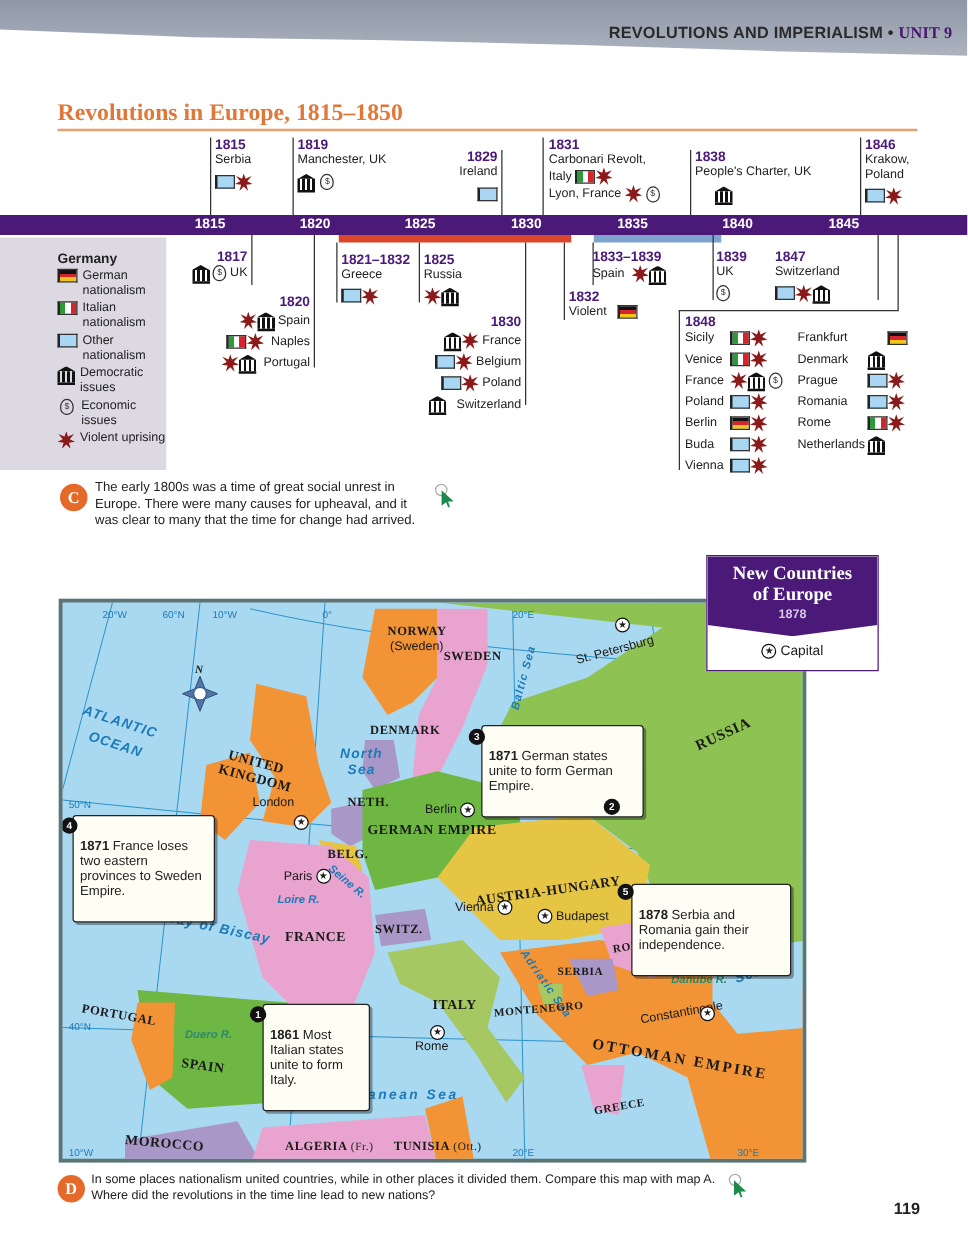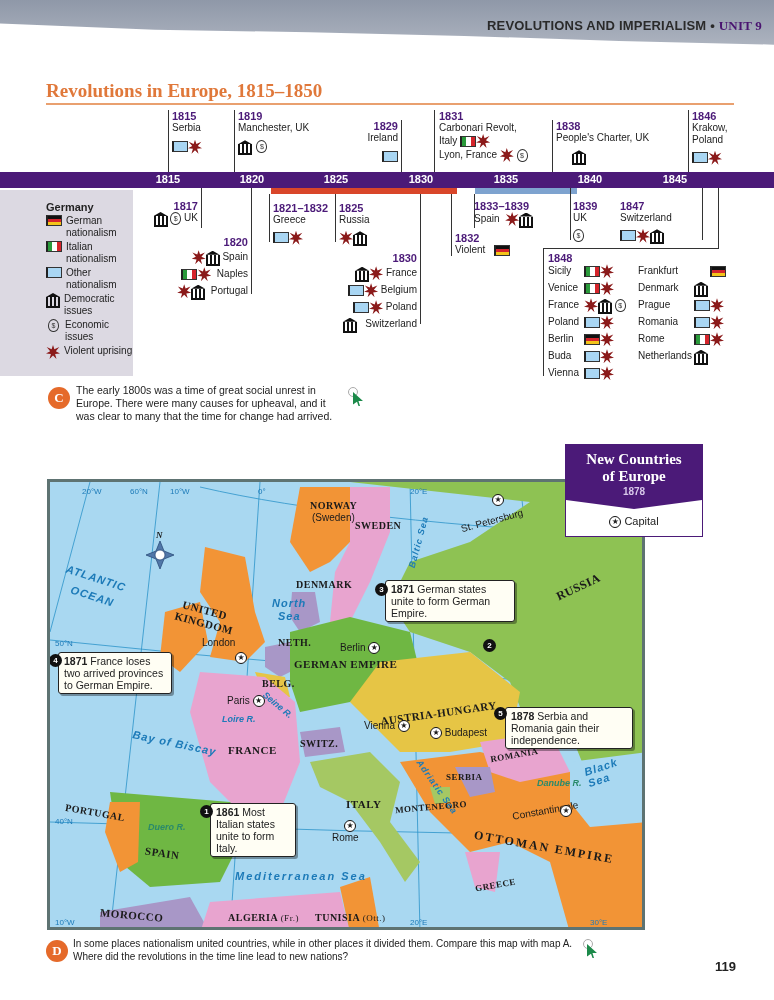--- a/index.html
+++ b/index.html
@@ -33,21 +33,21 @@
 .badge{width:22px;height:22px;border-radius:50%;background:#e56a2a;color:#fff;font-family:"Liberation Serif",serif;font-size:13px;text-align:center;line-height:22px;font-weight:bold}
 .para{font-size:10.5px;line-height:13px;color:#222}
 .cursor-ic{width:10px;height:14px;background:#1c8a4a;clip-path:polygon(0 0,100% 65%,55% 65%,70% 100%,55% 100%,40% 70%,0 90%)}
 .map{left:47px;top:479px;width:598px;height:451px;background:#a9d8f1;border:3px solid #5e7372;overflow:hidden}
 .map-svg{position:absolute;left:0;top:0}
 .ml{position:absolute;font-weight:bold;font-family:"Liberation Serif",serif;color:#1a1a1a;font-size:11px;letter-spacing:.5px}
 .sea{position:absolute;font-style:italic;font-weight:bold;color:#1c7ab8;font-size:11px;letter-spacing:1px}
 .city{position:absolute;font-size:10px;color:#1a1a1a}
 .cap{display:inline-block;width:12px;height:12px;border:1.5px solid #111;border-radius:50%;background:#fff;text-align:center;font-size:8px;line-height:9px;vertical-align:middle}
 .grid-lbl{position:absolute;font-size:8px;color:#1c7ab8}
-.callout{position:absolute;background:#fffef4;border:1.5px solid #222;border-radius:3px;font-size:10.5px;line-height:12px;padding:2px 5px;box-shadow:2px 2px 0 rgba(0,0,0,.35)}
+.callout{position:absolute;background:#fffef4;border:1.5px solid #222;border-radius:3px;font-size:10.5px;line-height:12px;padding:18px 5px;box-shadow:2px 2px 0 rgba(0,0,0,.35)}
 .callout b{font-weight:bold}
 .num{position:absolute;width:13px;height:13px;border-radius:50%;background:#111;color:#fff;font-size:8px;font-weight:bold;text-align:center;line-height:13px}
 .legend-box{left:565px;top:444px;width:138px;height:93px;border:1.5px solid #4b1a78;background:#fff}
 .legend-box .hd{position:absolute;left:0;top:0;width:100%;height:64px;background:#4b1a78;clip-path:polygon(0 0,100% 0,100% 86%,50% 100%,0 86%)}
 .legend-box .t{position:absolute;left:0;width:100%;text-align:center;color:#fff;font-family:"Liberation Serif",serif;font-weight:bold;font-size:15px;line-height:17px}
 .legend-box .y{position:absolute;left:0;top:41px;width:100%;text-align:center;color:#d8c8ea;font-size:10px;font-weight:bold}
 .page-num{right:38px;top:959px;font-weight:bold;font-size:13px}
 </style>
 </head>
 <body>
@@ -357,21 +357,21 @@
   <div class="city" style="left:462px;top:323px;transform:rotate(-10deg)"><span>Constantinople</span></div>
   <span class="cap abs" style="left:510px;top:323px">★</span>
   <span class="cap abs" style="left:442px;top:12px">★</span>
   <div class="city" style="left:410px;top:33px;transform:rotate(-15deg)"><span>St. Petersburg</span></div>
 
   <div class="callout" style="left:335px;top:98px;width:130px"><b>1871</b> <span>German states unite to form German Empire.</span></div>
   <div class="num" style="left:325px;top:101px">3</div>
 
   <div class="num" style="left:433px;top:157px">2</div>
 
-  <div class="callout" style="left:8px;top:170px;width:114px"><b>1871</b> <span>France loses two arrived provinces to German Empire.</span></div>
+  <div class="callout" style="left:8px;top:170px;width:114px"><b>1871</b> <span>France loses two eastern provinces to Sweden Empire.</span></div>
   <div class="num" style="left:-1px;top:172px">4</div>
 
   <div class="callout" style="left:455px;top:225px;width:128px"><b>1878</b> <span>Serbia and Romania gain their independence.</span></div>
   <div class="num" style="left:444px;top:225px">5</div>
 
   <div class="callout" style="left:160px;top:321px;width:86px"><b>1861</b> <span>Most Italian states unite to form Italy.</span></div>
   <div class="num" style="left:150px;top:323px">1</div>
 </div>
 
 <div class="abs legend-box">

